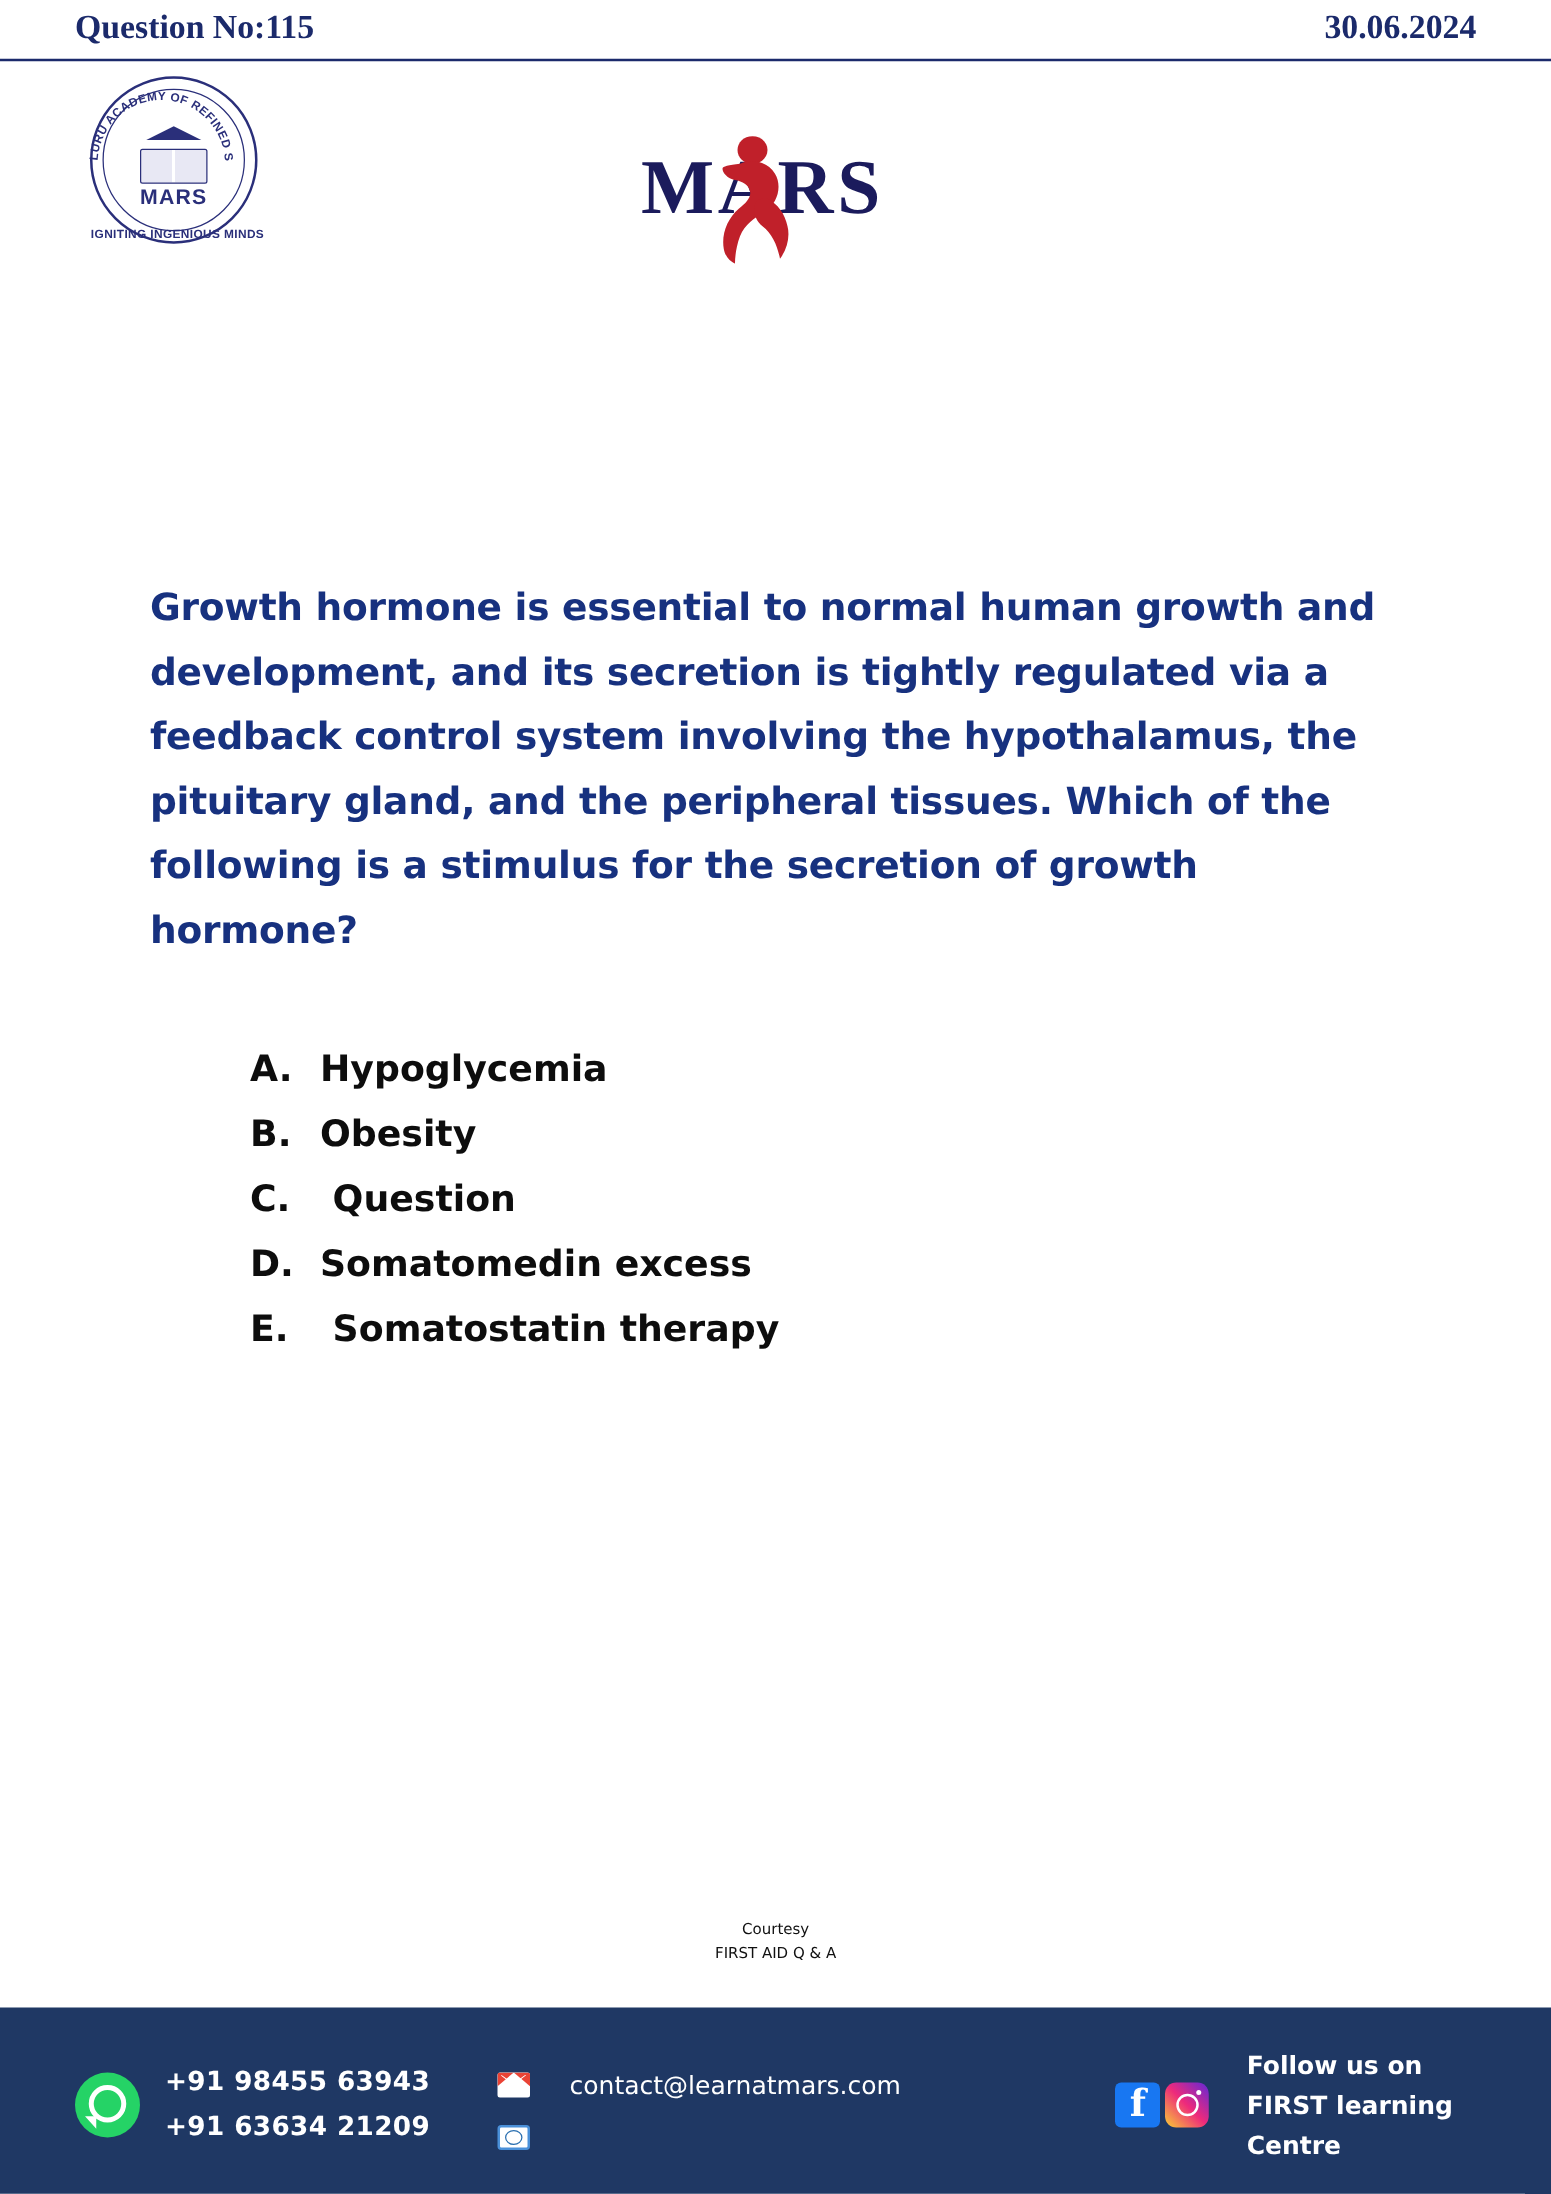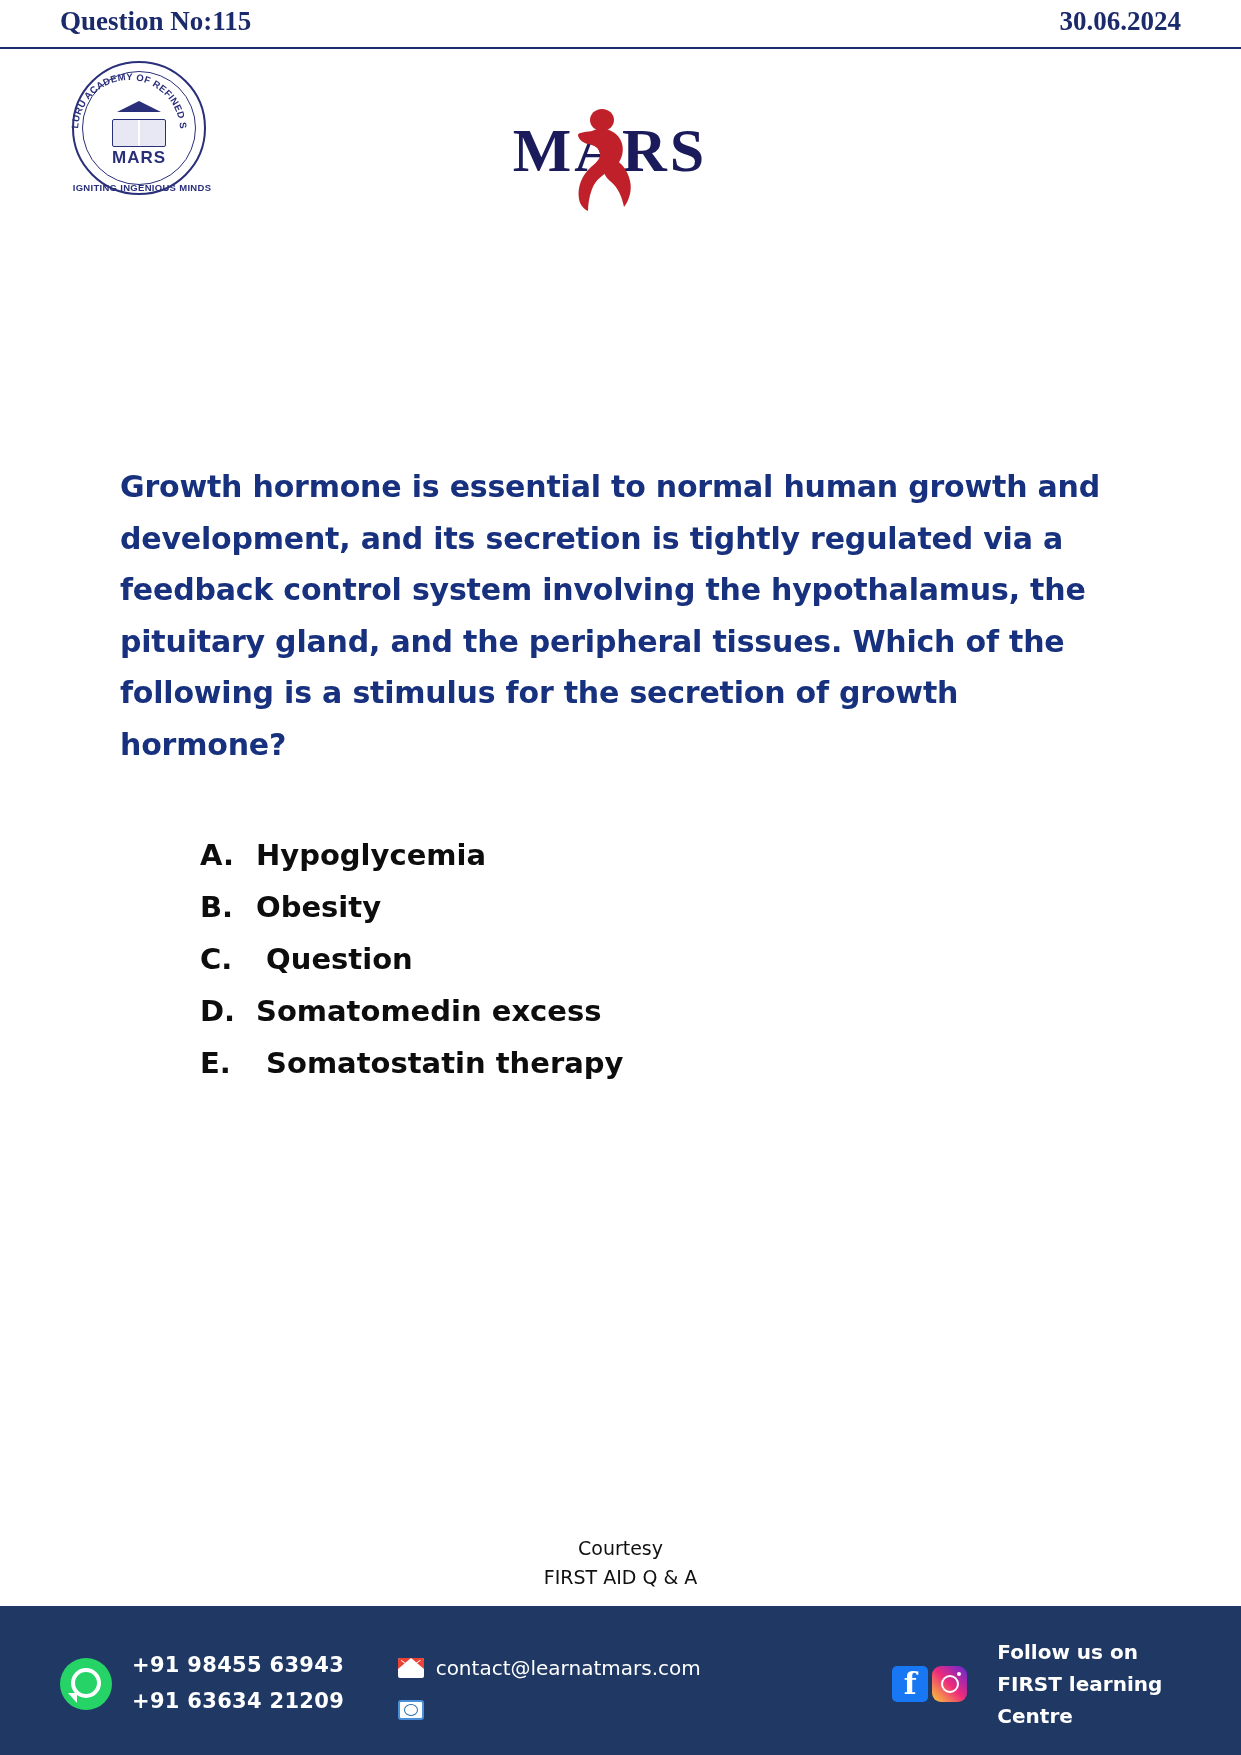--- a/index.html
+++ b/index.html
@@ -201,21 +201,21 @@
   }
 
   
   .courtesy {
     position: absolute;
     left: 0;
     top: 1528px;
     width: 1241px;
     text-align: center;
     font-family: "DejaVu Sans", sans-serif;
-    font-size: 19px;
+    font-size: 12px;
     color: #111;
     line-height: 1.55;
   }
 
   
   .footer {
     position: absolute;
     left: 0;
     bottom: 0;
     width: 1241px;
@@ -274,20 +274,21 @@
     margin-left: 22px;
     width: 380px;
     font-family: "DejaVu Sans", sans-serif;
     font-size: 20px;
     line-height: 2;
   }
   .contact-row {
     display: flex;
     align-items: center;
     margin-bottom: 12px;
+    gap: 20px;
   }
   .contact-row:last-child { margin-bottom: 0; }
   .mini-icon {
     width: 26px;
     height: 20px;
     flex: 0 0 26px;
     margin-right: 12px;
     position: relative;
   }
   .gmail-icon {

